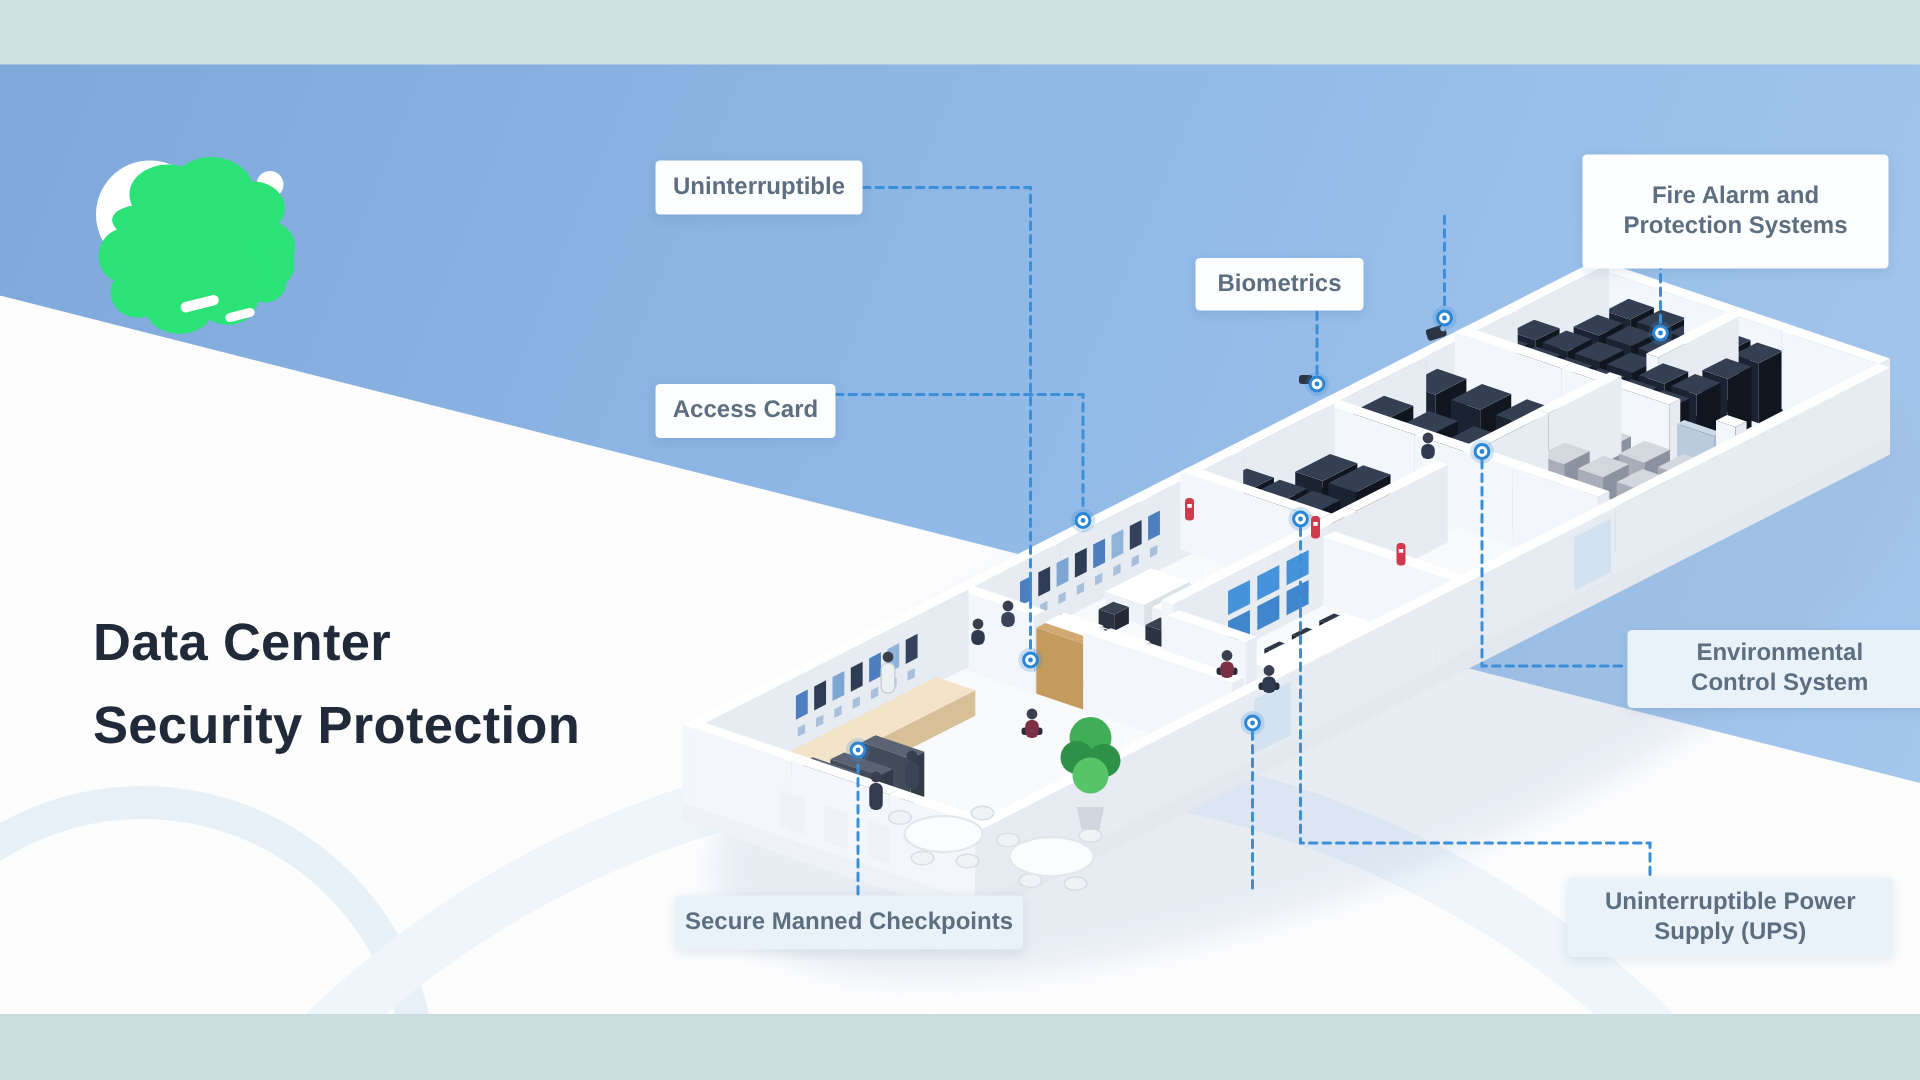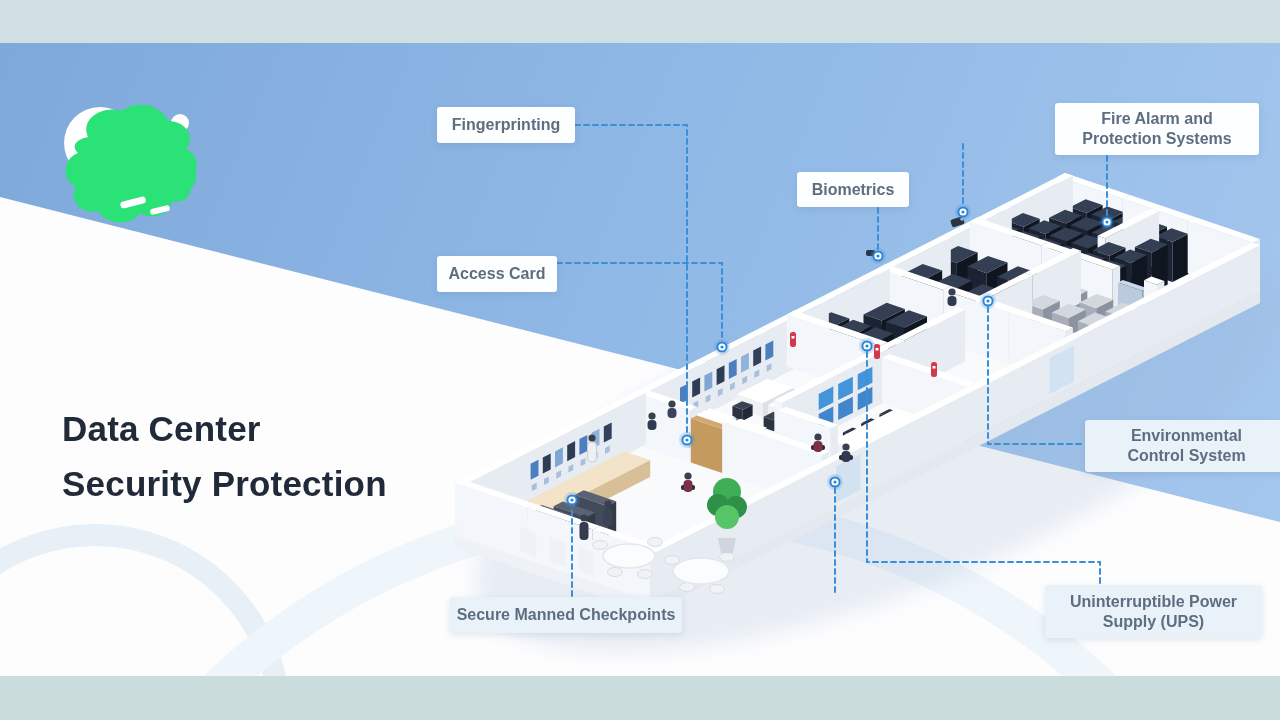--- a/index.html
+++ b/index.html
@@ -540,23 +540,23 @@
     <rect x="70" y="104" width="26" height="7" rx="3.5" fill="#ffffff" transform="rotate(-14 83 107)"></rect>
     <rect x="100" y="112" width="20" height="6" rx="3" fill="#ffffff" transform="rotate(-14 110 115)"></rect>
   </svg>
 
   <div id="title">
     <div>Data Center</div>
     <div>Security Protection</div>
   </div>
 
   <div class="callout on-blue" style="left:437px;top:107px;width:138px;height:36px">
-    <span>Fingerprinting</span>
-    </div>
-  <div class="callout on-blue" style="left:1055px;top:103px;width:192px;height:52px;padding:0 6px">
+    <span>Uninterruptible</span>
+    </div>
+  <div class="callout on-blue" style="left:1055px;top:103px;width:192px;height:52px;padding:12px 6px">
     <span>Fire Alarm and Protection Systems</span>
     </div>
   <div class="callout on-blue" style="left:797px;top:172px;width:112px;height:35px">
     <span>Biometrics</span>
     </div>
   <div class="callout on-blue" style="left:437px;top:256px;width:120px;height:36px">
     <span>Access Card</span>
     </div>
   <div class="callout on-white" style="left:1085px;top:420px;width:163px;height:52px;padding:0 20px">
     <span>Environmental Control System</span>

